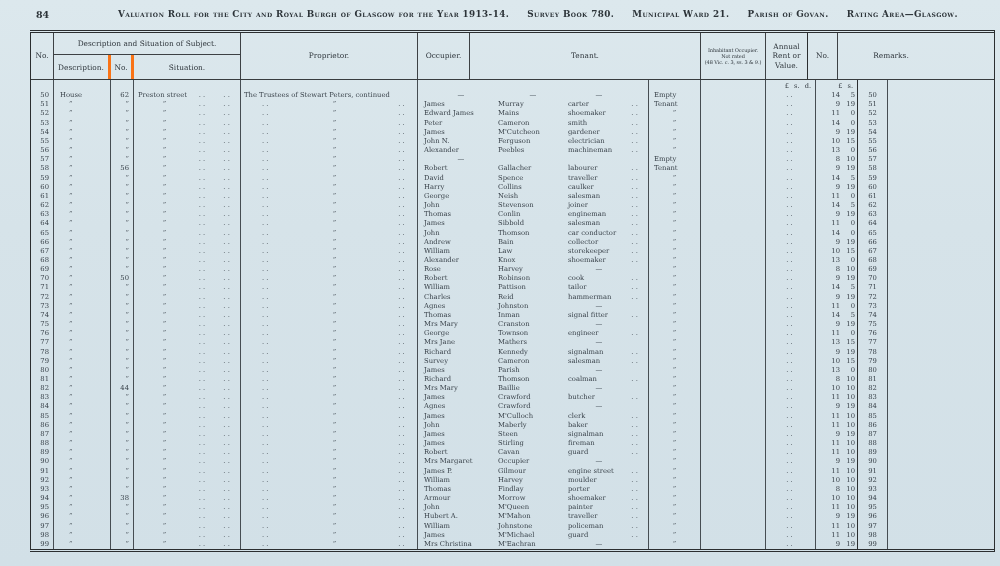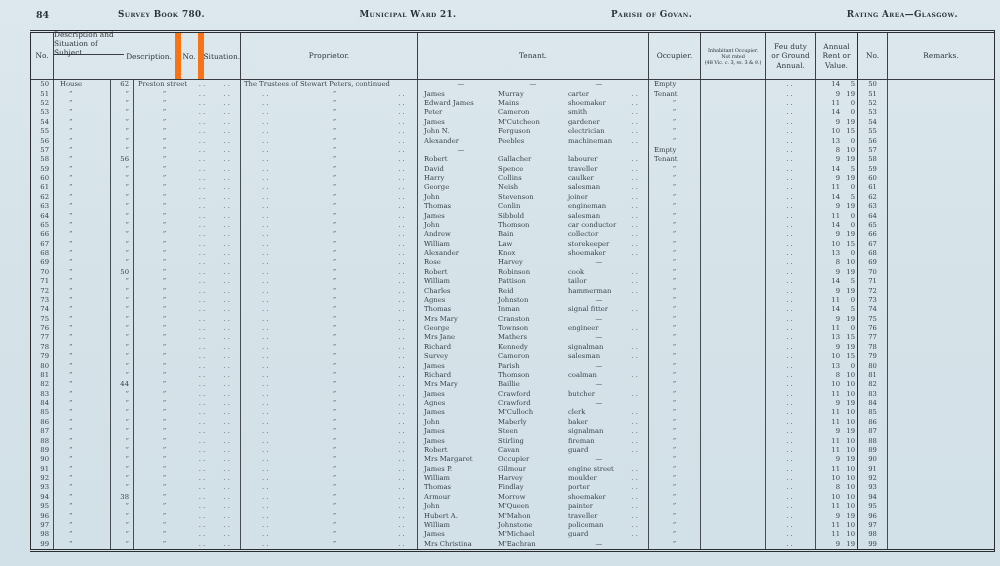--- a/index.html
+++ b/index.html
@@ -15,25 +15,25 @@
   
   .tbl{position:absolute;left:30px;top:30px;width:965px;height:522px;box-sizing:border-box;
     border-left:1.6px solid #2b2e30;border-right:1.6px solid #2b2e30;
     border-top:3px double #2b2e30;border-bottom:3px double #2b2e30;
     display:flex;flex-direction:column;}
   
   .thead{height:46px;flex-shrink:0;display:flex;border-bottom:1px solid #383c3e;}
   .hc{box-sizing:border-box;border-right:1px solid #3d4144;display:flex;align-items:center;justify-content:center;
     text-align:center;font-size:7.4px;color:#2e353b;line-height:1.25;}
   .h1{width:23px}
-  .hgroup{width:187px;box-sizing:border-box;border-right:1px solid #3d4144;display:flex;flex-direction:row;}
+  .hgroup{width:187px;box-sizing:border-box;border-right:1px solid #3d4144;display:flex;flex-direction:column;}
   .hgtop{height:21px;border-bottom:1px solid #3d4144;display:flex;align-items:center;justify-content:center;
     font-size:7.4px;color:#2e353b;}
   .hgsub{flex:1;display:flex;}
-  .hs{box-sizing:border-box;border-right:6px solid #f97316;display:flex;align-items:center;justify-content:center;font-size:7.4px;color:#2e353b;}
+  .hs{box-sizing:border-box;border-right:3px solid #f97316;display:flex;align-items:center;justify-content:center;font-size:7.4px;color:#2e353b;}
   .hs1{width:57px}.hs2{width:23px}.hs3{flex:1;border-right:none}
   .h5{width:177px}.h6{width:231px}.h7{width:52px}
   .h8{width:65px;flex-direction:column;font-size:5px;letter-spacing:-.1px;padding:0 1px;}
   .h9{width:50px;white-space:normal;padding:0 5px}
   .h10{width:42px;white-space:normal;padding:0 4px;border-right:1.8px solid #2b2e30}
   .h11{width:30px}.h12{width:106px;border-right:none}
   
   .money{height:11px;flex-shrink:0;display:flex;font-size:6.6px;color:#333a40;}
   
   .tbody{flex:1;display:flex;flex-direction:column;}
@@ -66,51 +66,65 @@
   .octr{justify-content:center;padding-left:0}
   .rl{flex:1;text-align:right}
   .rs{display:inline-block;width:15px;text-align:right;padding-right:2px}
   .mu{justify-content:flex-end;word-spacing:3px;padding-right:4px}
 </style>
 </head>
 <body>
 
 <div class="pageno">84</div>
 <div class="ptitle">
+  <span>Valuation Roll for the City and Royal Burgh of Glasgow for the Year 1913-14.</span>
   <span>Survey Book 780.</span>
   <span>Municipal Ward 21.</span>
   <span>Parish of Govan.</span>
   <span>Rating Area—Glasgow.</span>
 </div>
 
 <div class="tbl">
   <div class="thead">
     <div class="hc h1">No.</div>
     <div class="hgroup">
       <div class="hgtop">Description and Situation of Subject.</div>
       <div class="hgsub">
         <div class="hs hs1">Description.</div>
         <div class="hs hs2">No.</div>
         <div class="hs hs3">Situation.</div>
       </div>
     </div>
     <div class="hc h5">Proprietor.</div>
+    <div class="hc h7">Occupier.</div>
     <div class="hc h6">Tenant.</div>
-    <div class="hc h7">Occupier.</div>
     <div class="hc h8">
       <div>Inhabitant Occupier.</div>
       <div>Not rated</div>
       <div>(48 Vic. c. 3, ss. 3 &amp; 9.)</div>
     </div>
-    <div class="hc h9">Feu duty or Ground Annual.</div>
     <div class="hc h10">Annual Rent or Value.</div>
     <div class="hc h11">No.</div>
     <div class="hc h12">Remarks.</div>
   </div>
 
+  <div class="money">
+    <span class="c c1"></span>
+    <span class="c c2"></span>
+    <span class="c c3"></span>
+    <span class="c c4"></span>
+    <span class="c c5"></span>
+    <span class="c c6"></span>
+    <span class="c c7"></span>
+    <span class="c c8"></span>
+    <span class="c c9 mu">£ s. d.</span>
+    <span class="c c10 mu">£ s.</span>
+    <span class="c c11"></span>
+    <span class="c c12"></span>
+  </div>
 
   <div class="tbody">
       <div class="trow">
         <span class="c c1">50</span>
         <span class="c c2">
           <span>House</span>
         </span>
         <span class="c c3">62</span>
         <span class="c c4">
           <span class="sitText">Preston street</span>

